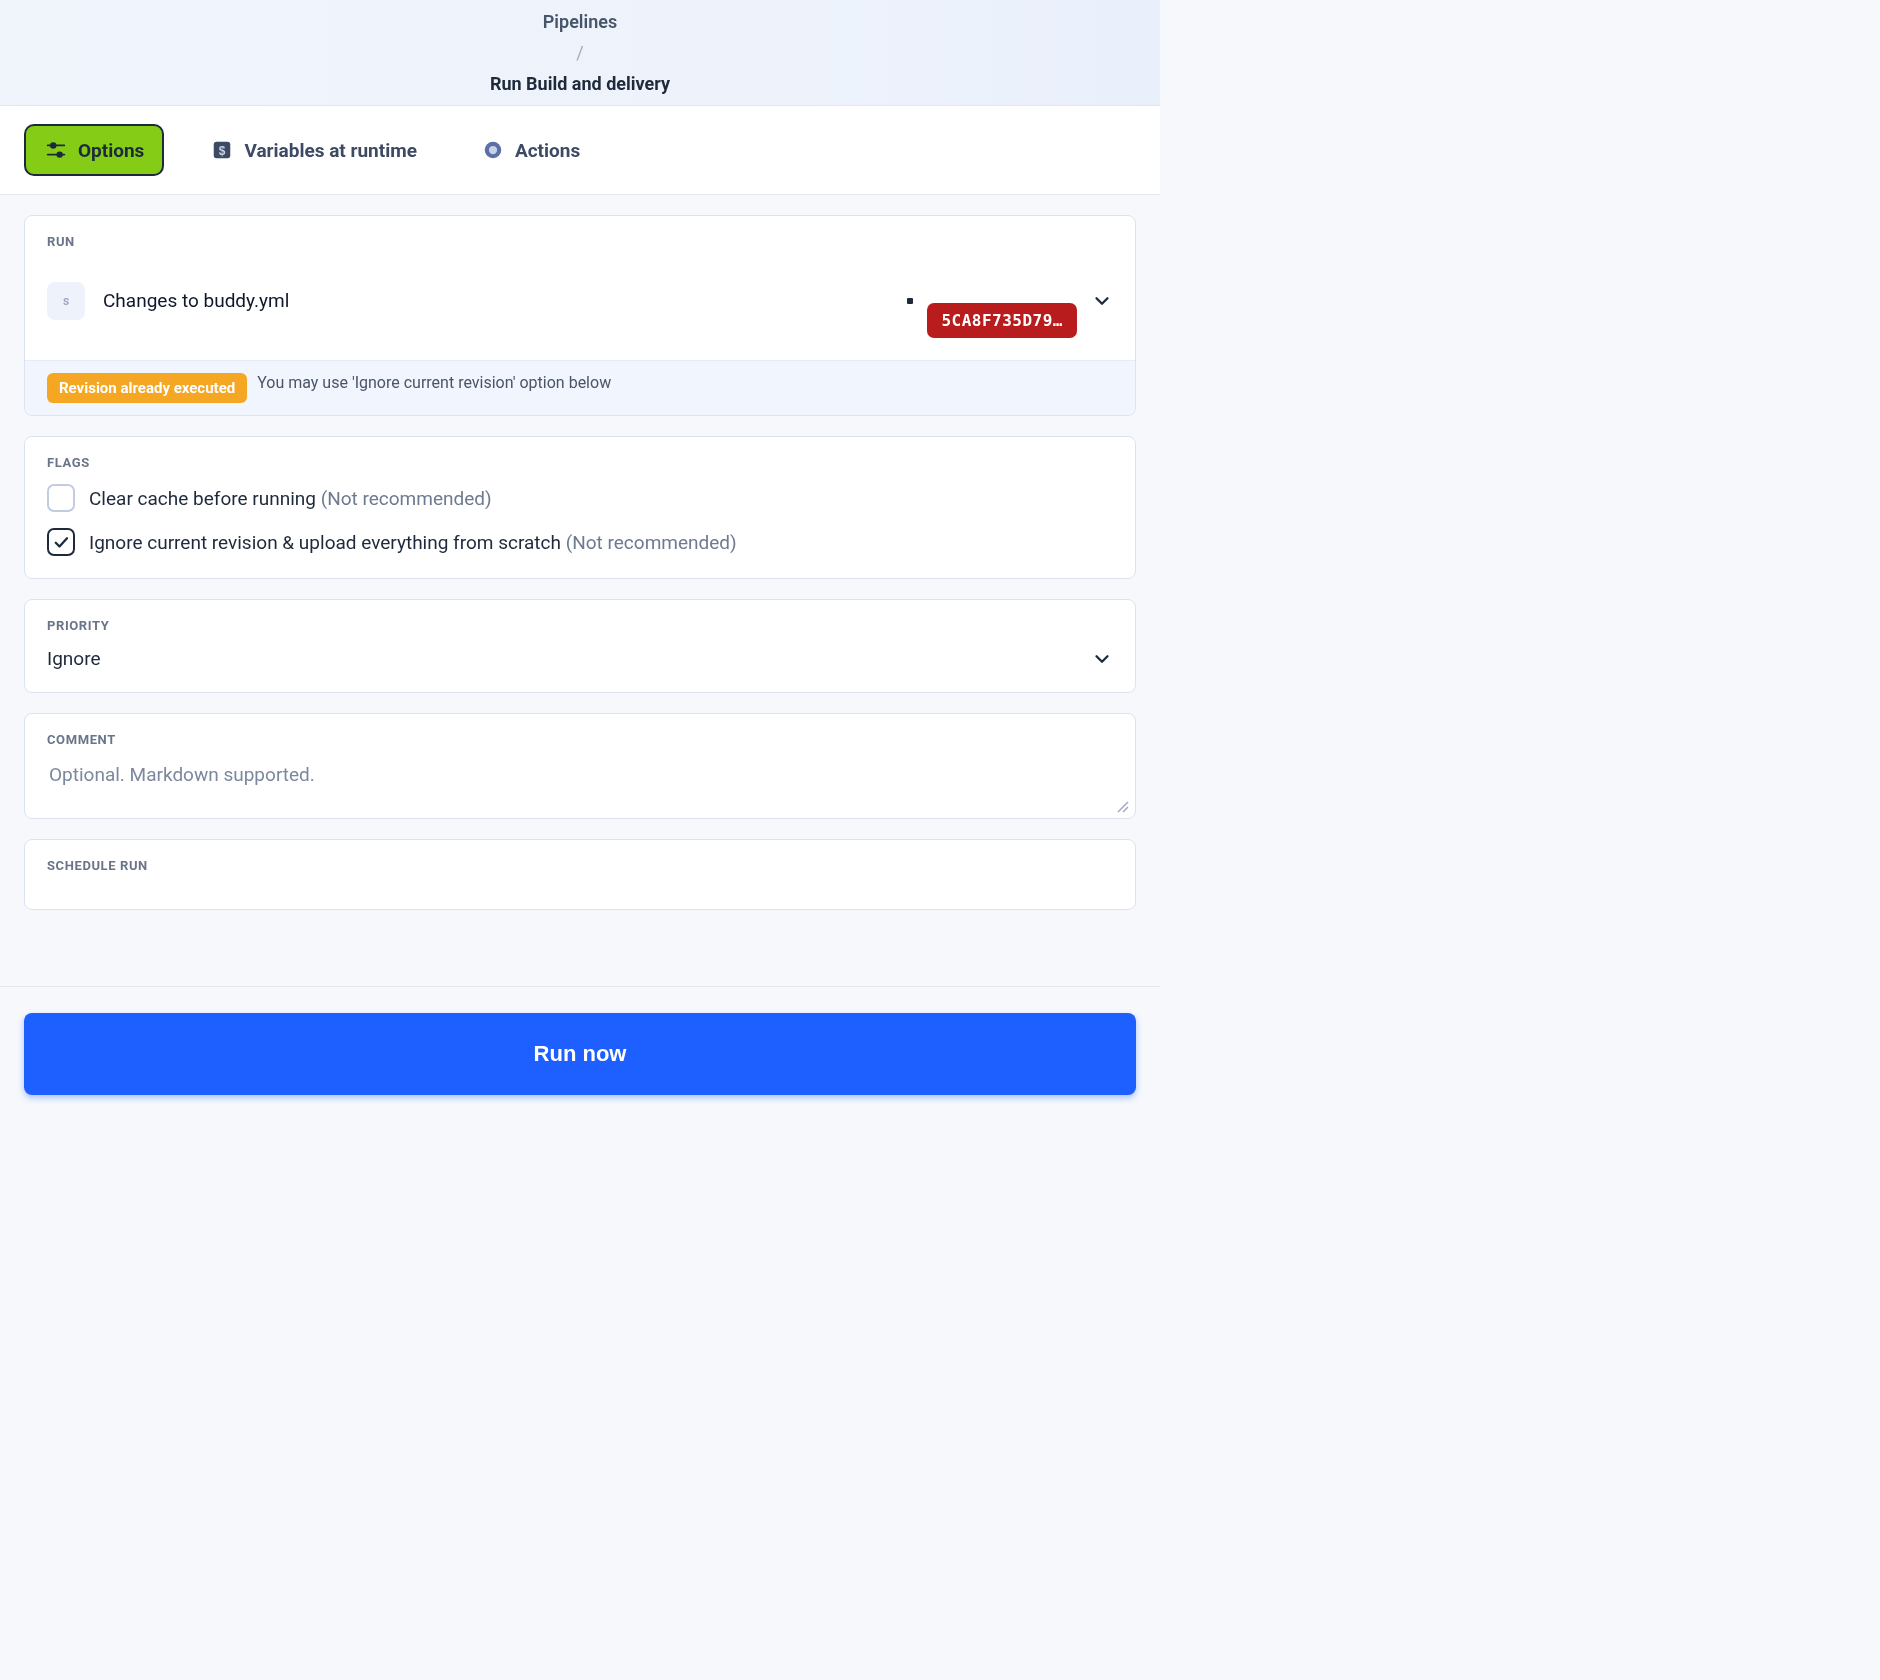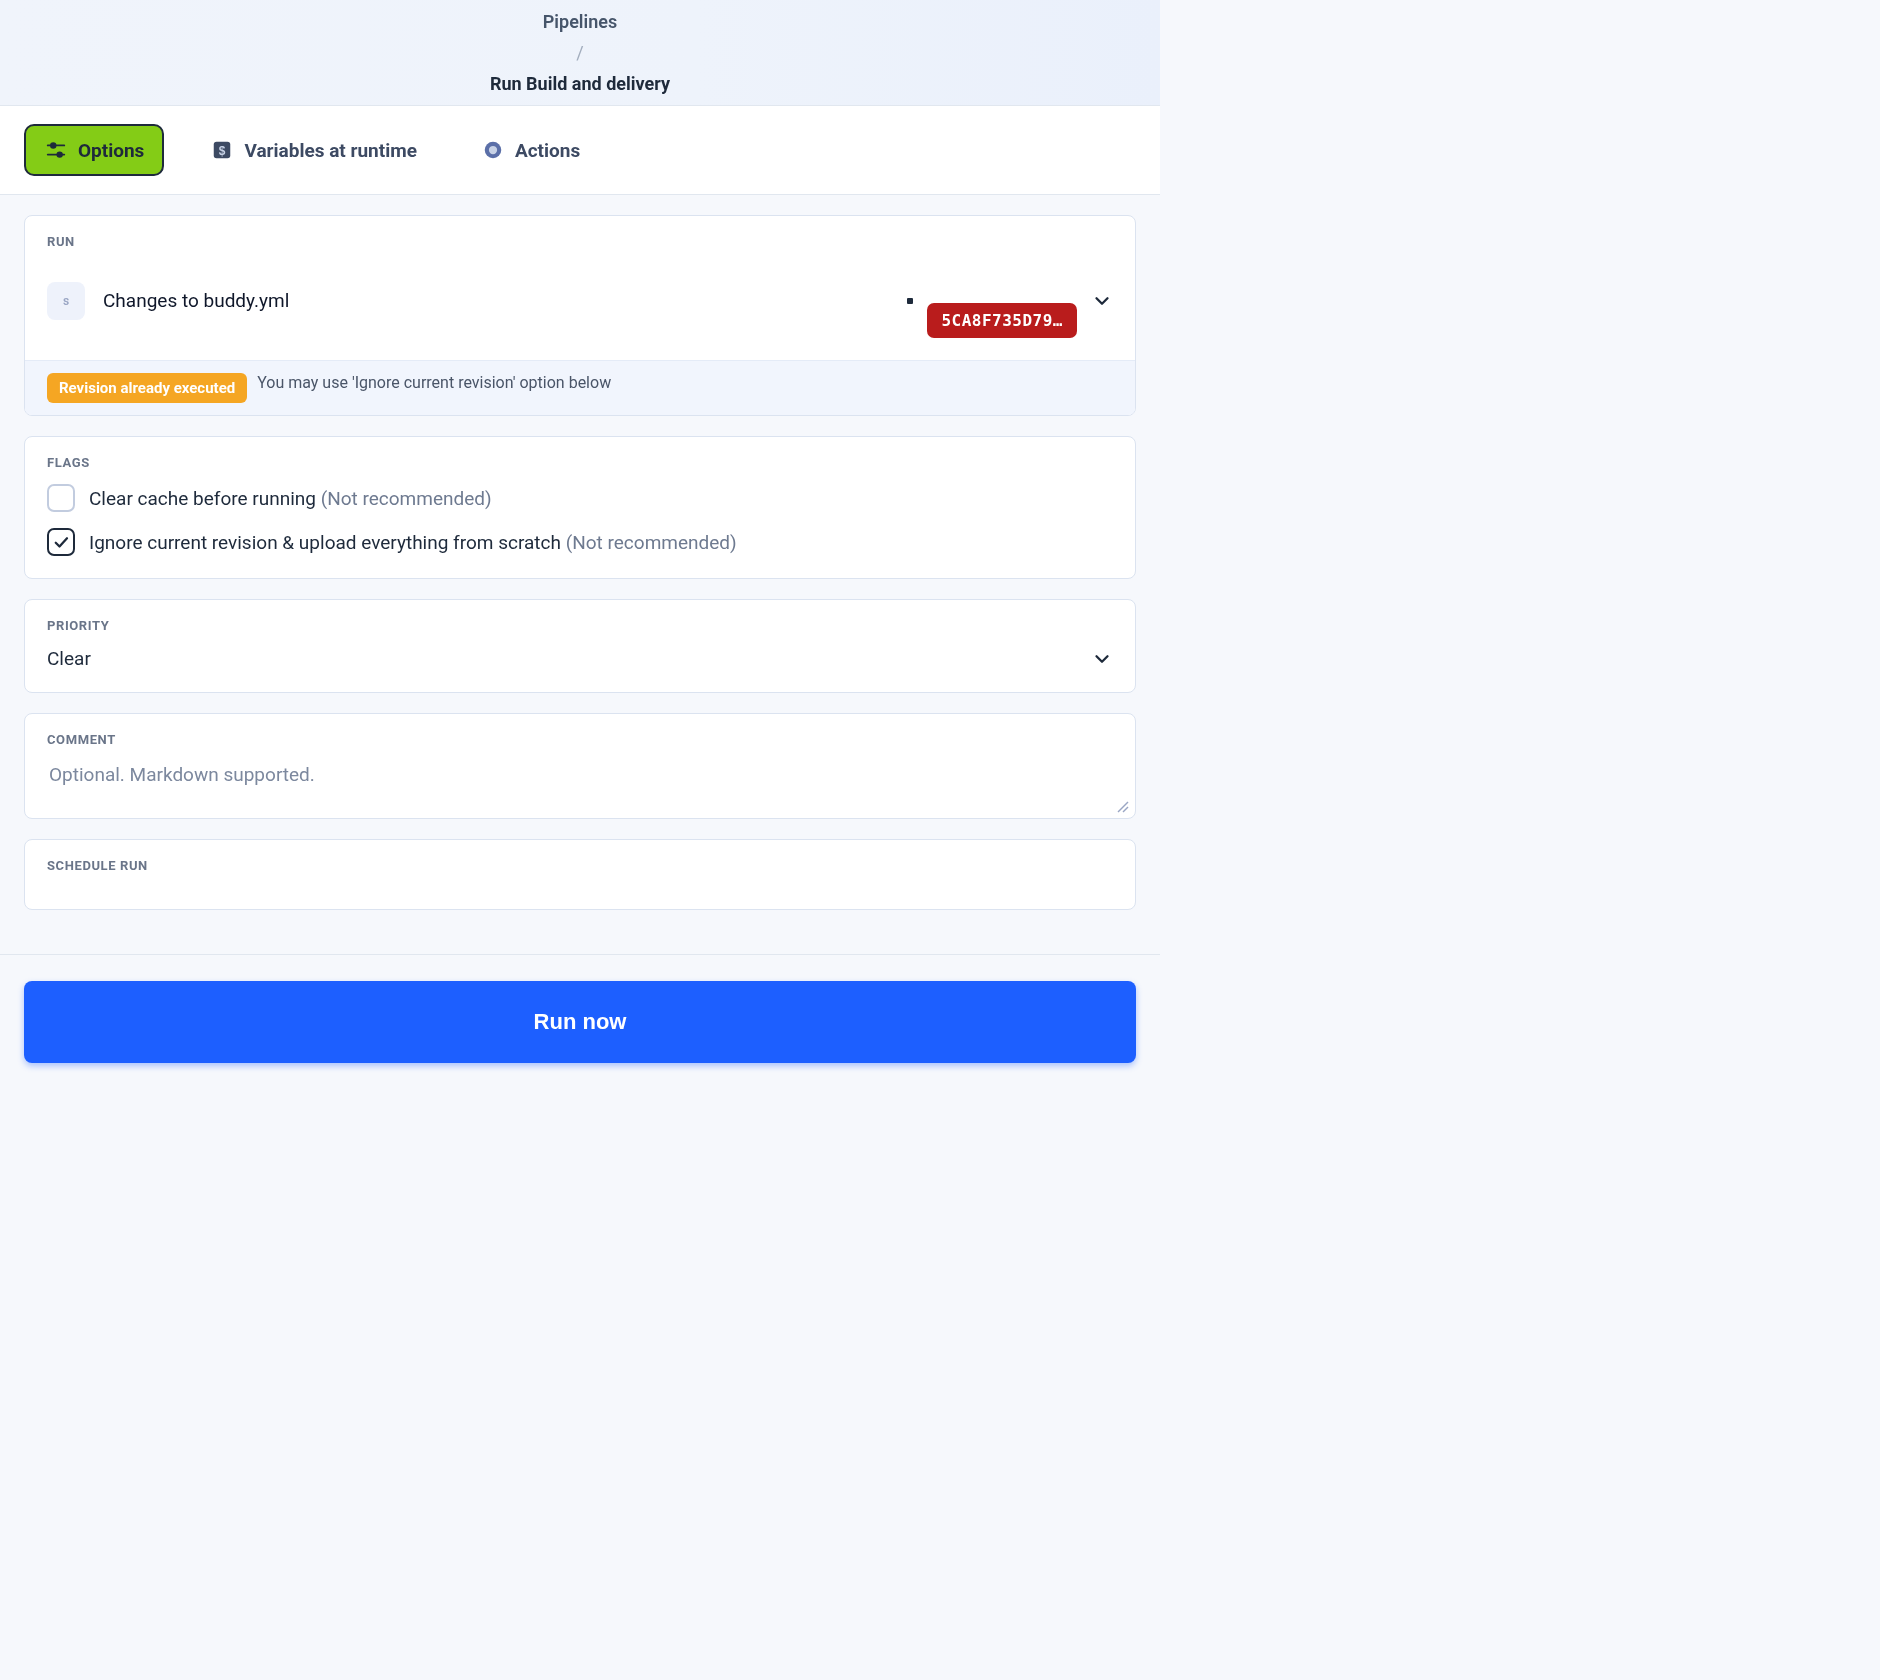--- a/index.html
+++ b/index.html
@@ -131,20 +131,21 @@
   .resize-grip {
     position:absolute; right:6px; bottom:6px; width:14px;height:14px;
     color:#9aa6c4;
   }
 
   
   .footer {
     border-top:1px solid #e1e7ef;
     padding: 26px 24px 30px;
     background:#f6f8fc;
+    margin-top:32px;
   }
   .run-btn {
     width:100%; background:#1d5fff; color:#fff;
     border:none; border-radius:8px;
     font-size:22px; font-weight:700;
     padding:28px 0; cursor:pointer;
     box-shadow: 0 3px 6px rgba(29,95,255,0.35);
   }
 </style>
 </head>
@@ -236,21 +237,21 @@
           <span>Ignore current revision &amp; upload everything from scratch </span><span class="muted">(Not recommended)</span>
         </div>
       </div>
     </div>
   </div>
 
   <div class="panel">
     <div class="panel-pad">
       <div class="panel-label">PRIORITY</div>
       <div class="select-row">
-        <span>Clear</span>
+        <span>Ignore</span>
         <span class="chev">
           <svg viewBox="0 0 24 24" width="22" height="22" fill="none" stroke="#1e2a3b" stroke-width="2.5" stroke-linecap="round" stroke-linejoin="round">
               <polyline points="6 9 12 15 18 9"></polyline>
             </svg>
         </span>
       </div>
     </div>
   </div>
 
   <div class="panel" style="position:relative;">

